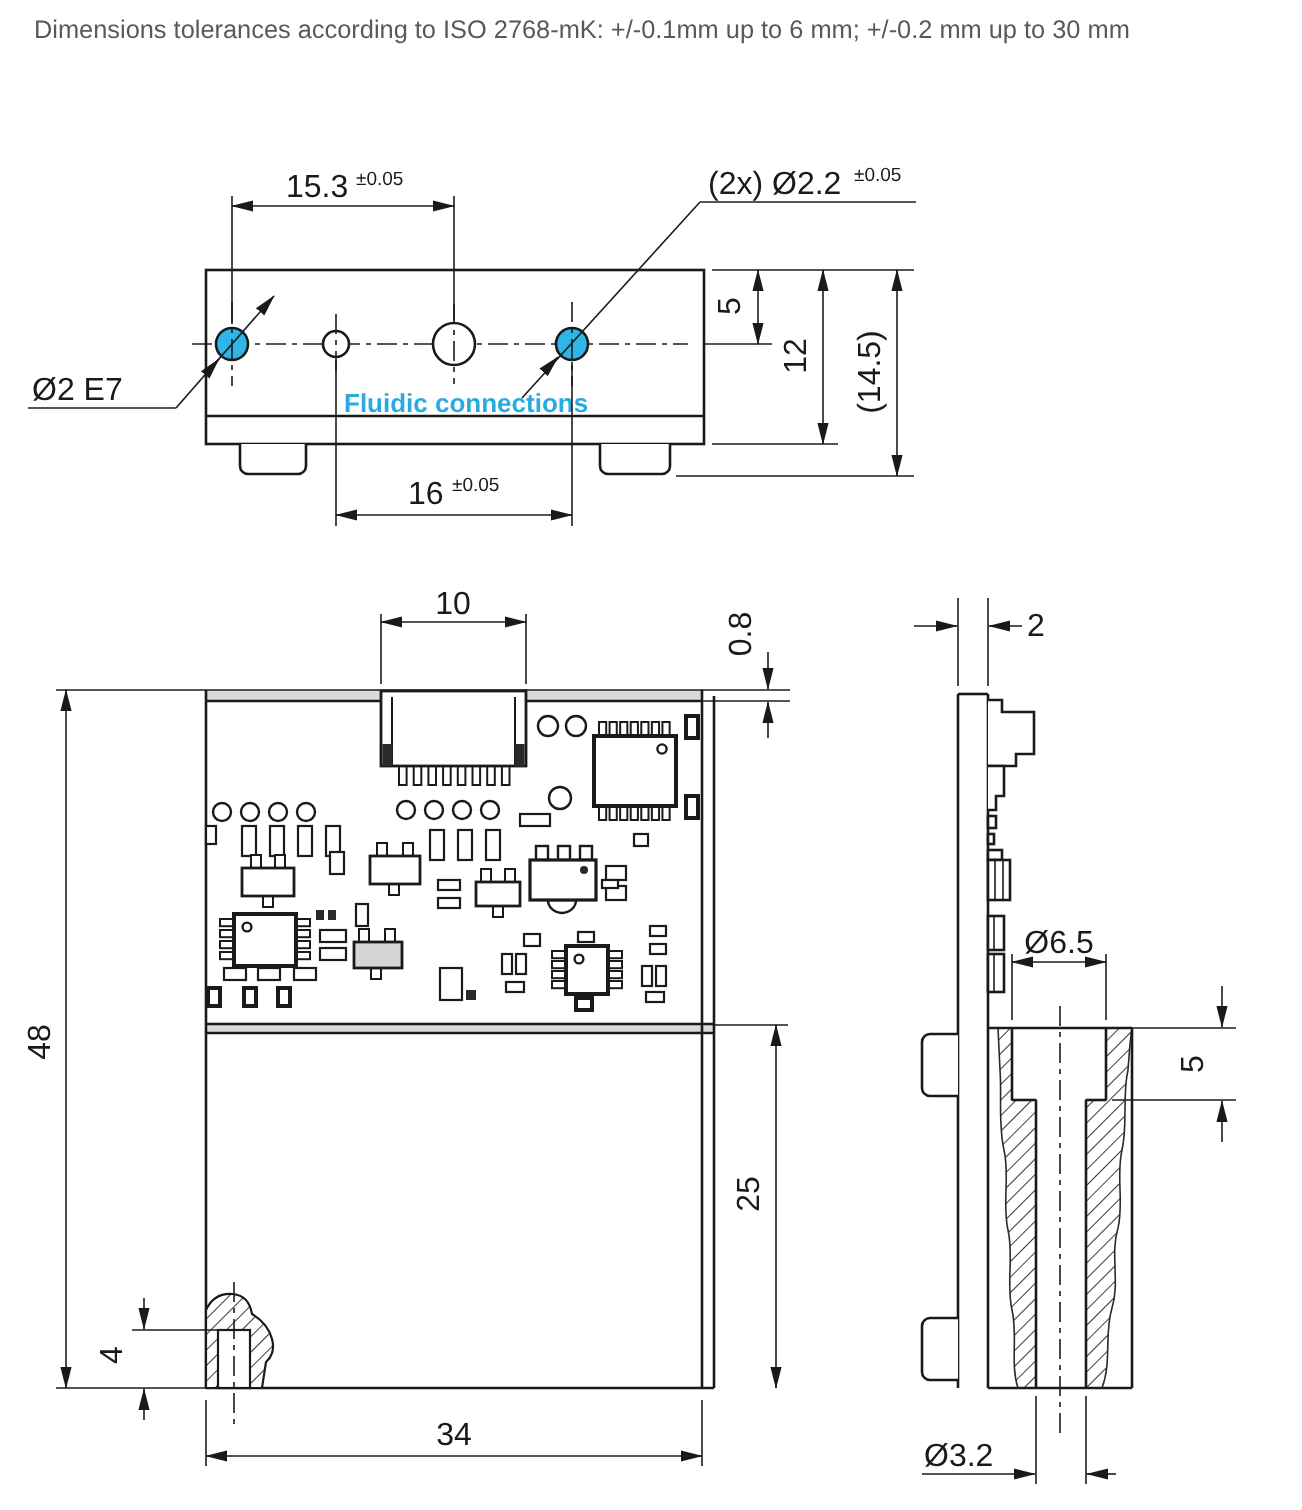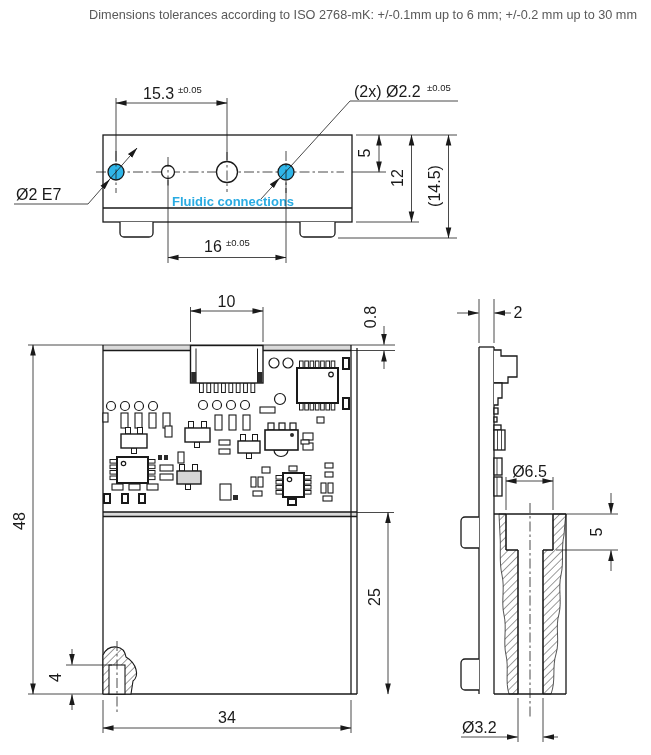--- a/index.html
+++ b/index.html
@@ -1,17 +1,17 @@
 <!DOCTYPE html>
 <html><head>
 <meta charset="utf-8">
 <style>
   html,body{margin:0;padding:0;background:#fff;}
   #page{position:relative;width:651px;height:755px;background:#fff;overflow:hidden;
-        font-family:"Liberation Sans",sans-serif;text-align:right;}
+        font-family:"Liberation Sans",sans-serif;}
   #header-note{position:absolute;left:17px;top:8px;width:620px;font-size:12.7px;color:#595959;}
   svg{position:absolute;left:0;top:0;}
   .ol{stroke:#1a1a1a;stroke-width:1.3;fill:none;}
   .olf{stroke:#1a1a1a;stroke-width:1.3;fill:#fff;}
   .thin{stroke:#1c1c1c;stroke-width:0.8;fill:none;}
   .cl{stroke:#1c1c1c;stroke-width:0.8;fill:none;stroke-dasharray:10 3 2.5 3;}
   .dim{font:16px "Liberation Sans",sans-serif;fill:#1a1a1a;}
   .tol{font:9.5px "Liberation Sans",sans-serif;fill:#1a1a1a;}
   .cyan-label{font:bold 13px "Liberation Sans",sans-serif;}
 </style>

